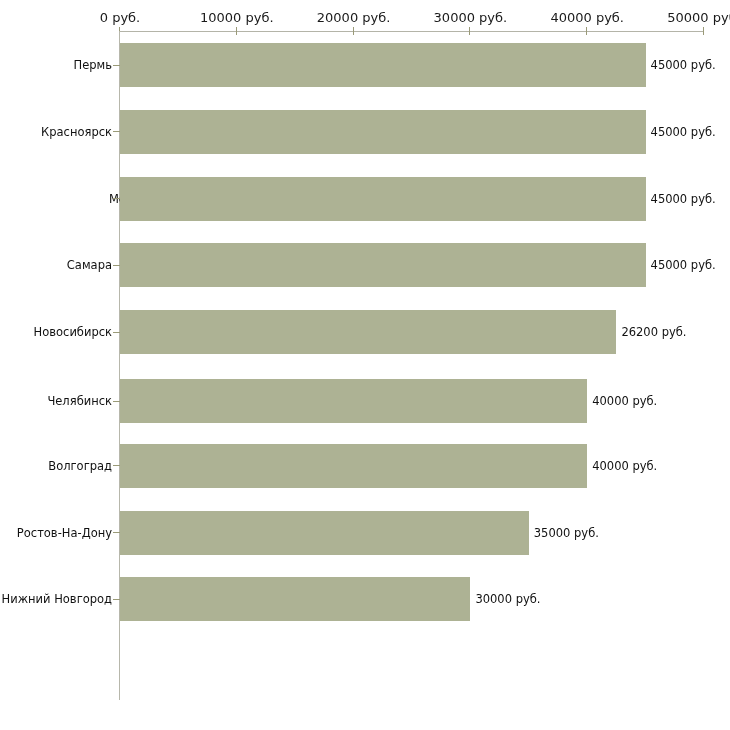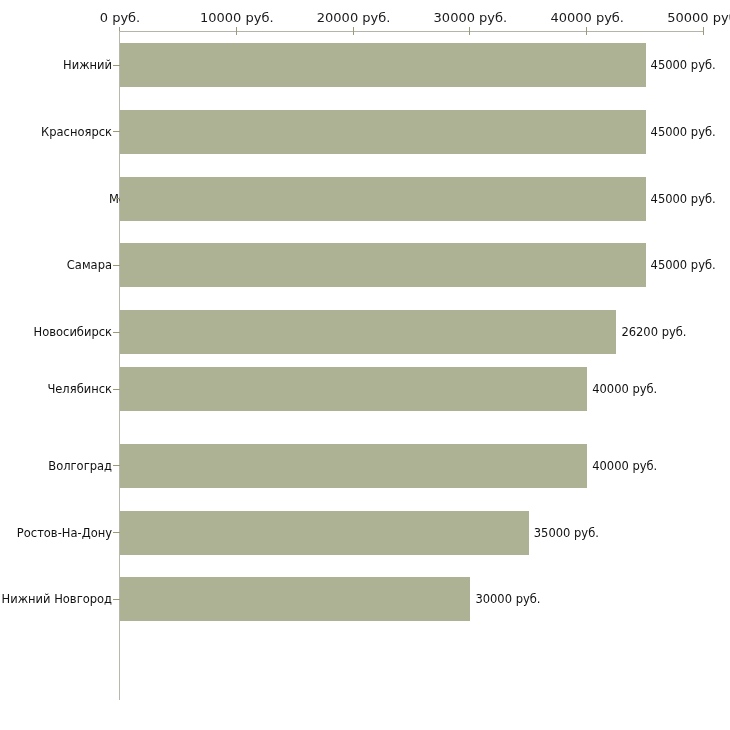--- a/index.html
+++ b/index.html
@@ -131,21 +131,21 @@
         <div class="xtick-label" style="left: 587.2px;">40000 руб.</div>
         <div class="xtick" style="left: 703px;"></div>
         <div class="xtick-label" style="left: 704px;">50000 руб.</div>
       </div>
   </div>
 
   <div class="axis-line-v"></div>
 
   <div class="rows" id="rows-container">
       <div class="row" style="top: 32px;">
-        <div class="cat-label">Нижний</div>
+        <div class="cat-label">Пермь</div>
         <div class="ytick"></div>
         <div class="bar" style="width: 525.6px; background: rgb(173, 178, 148);"></div>
         <div class="bar-value" style="left: 650.6px;">45000 руб.</div>
       </div>
       <div class="row" style="top: 98.8px;">
         <div class="cat-label">Красноярск</div>
         <div class="ytick"></div>
         <div class="bar" style="width: 525.6px; background: rgb(173, 178, 148);"></div>
         <div class="bar-value" style="left: 650.6px;">45000 руб.</div>
       </div>
@@ -160,21 +160,21 @@
         <div class="ytick"></div>
         <div class="bar" style="width: 525.6px; background: rgb(173, 178, 148);"></div>
         <div class="bar-value" style="left: 650.6px;">45000 руб.</div>
       </div>
       <div class="row" style="top: 299.2px;">
         <div class="cat-label">Новосибирск</div>
         <div class="ytick"></div>
         <div class="bar" style="width: 496.4px; background: rgb(173, 178, 148);"></div>
         <div class="bar-value" style="left: 621.4px;">26200 руб.</div>
       </div>
-      <div class="row" style="top: 356px;">
+      <div class="row" style="top: 368px;">
         <div class="cat-label">Челябинск</div>
         <div class="ytick"></div>
         <div class="bar" style="width: 467.2px; background: rgb(173, 178, 148);"></div>
         <div class="bar-value" style="left: 592.2px;">40000 руб.</div>
       </div>
       <div class="row" style="top: 432.8px;">
         <div class="cat-label">Волгоград</div>
         <div class="ytick"></div>
         <div class="bar" style="width: 467.2px; background: rgb(173, 178, 148);"></div>
         <div class="bar-value" style="left: 592.2px;">40000 руб.</div>

